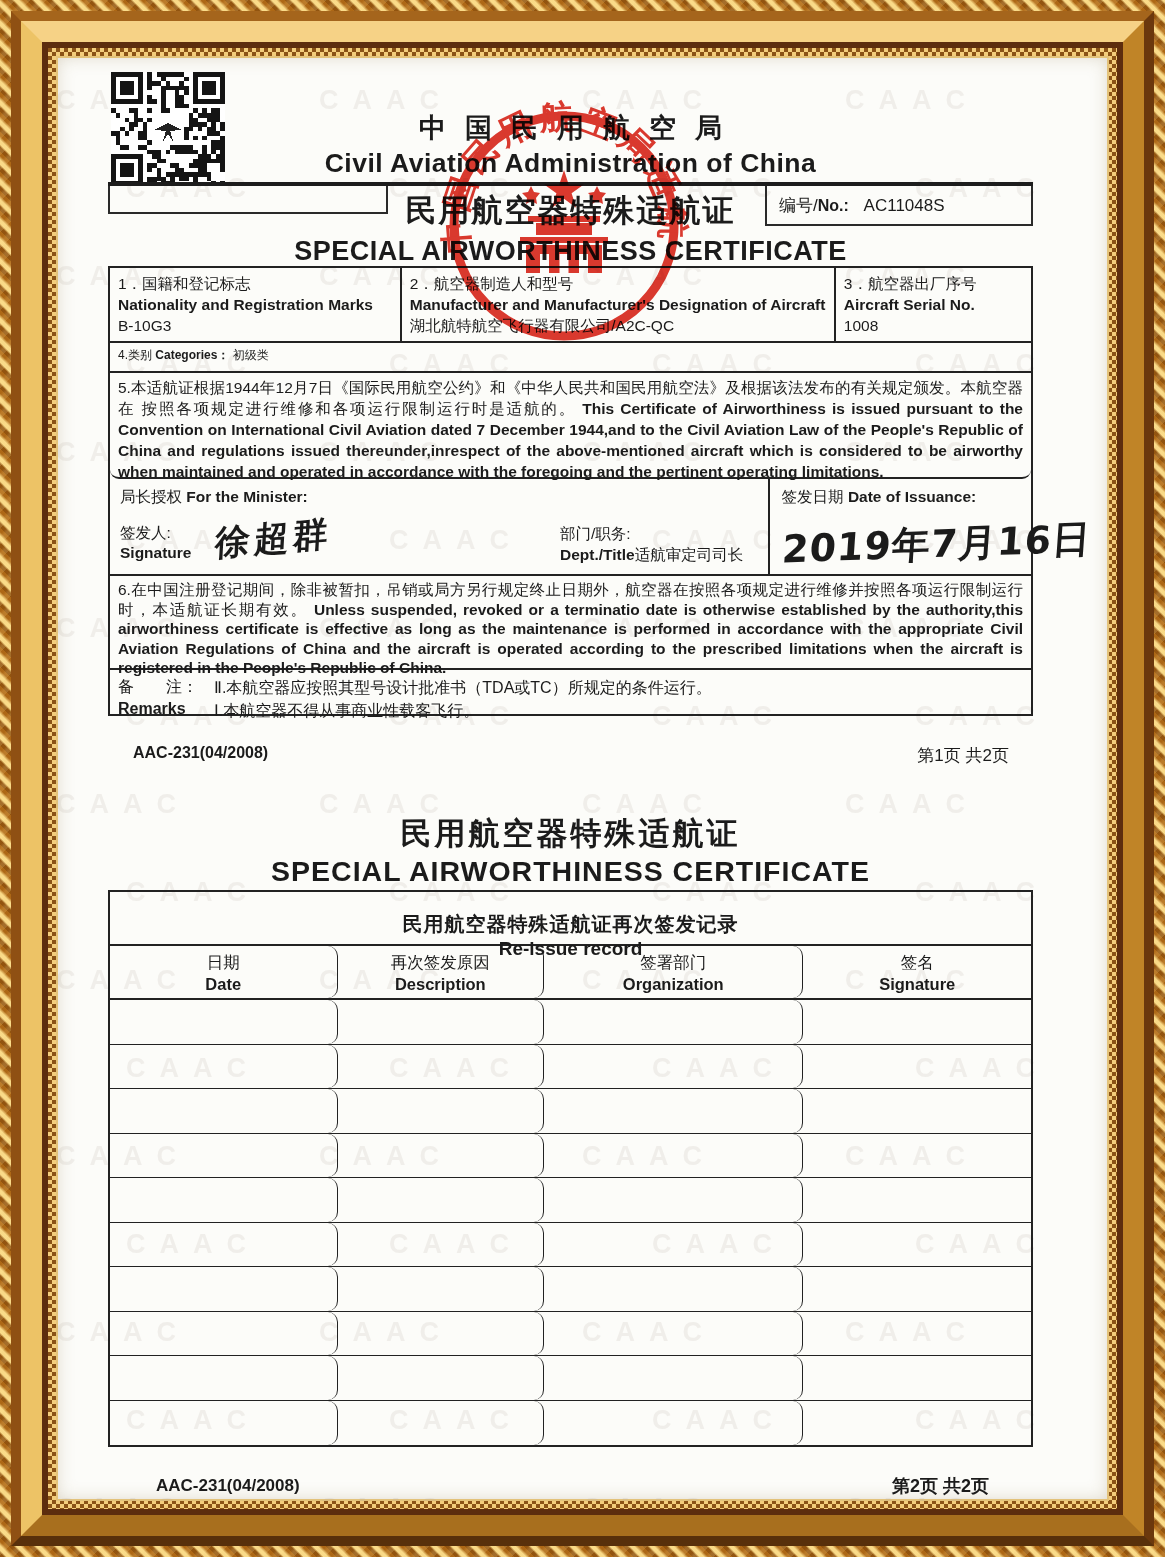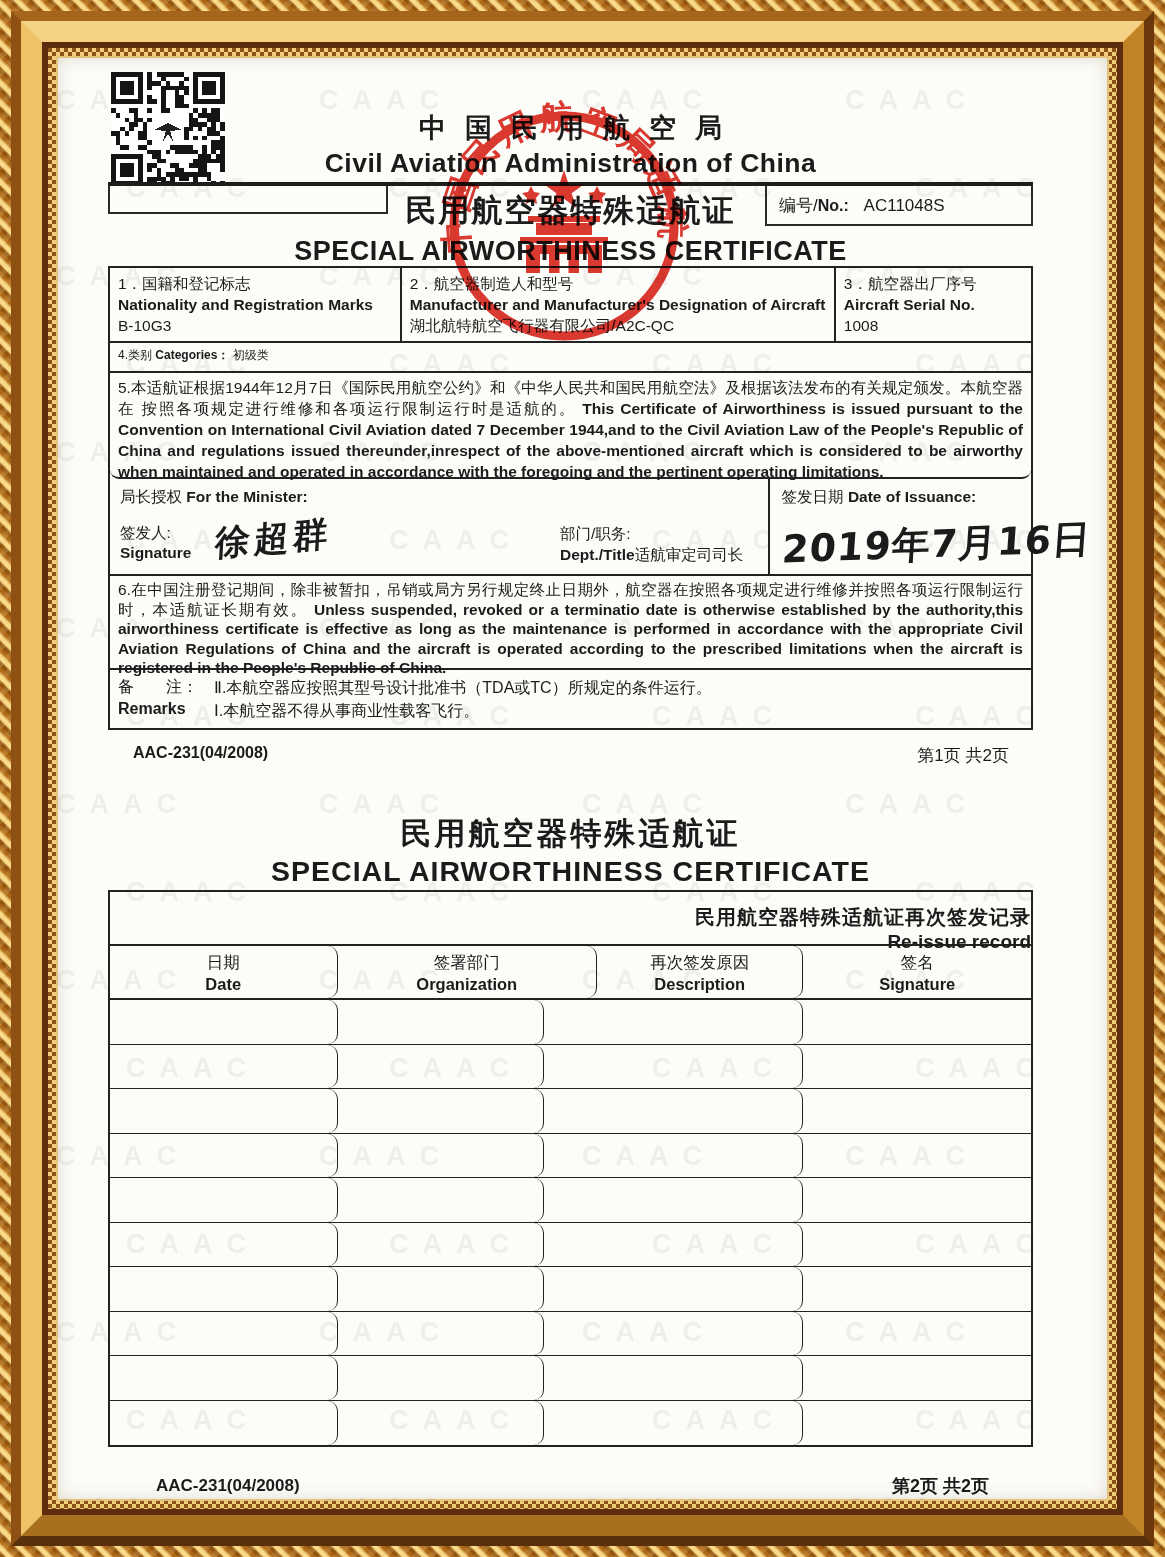--- a/index.html
+++ b/index.html
@@ -45,37 +45,37 @@
   .rowA > div{padding:5px 8px;font-size:15.5px;line-height:21px;}
   .cA1{width:293px;border-right:2px solid #222;}
   .cA2{width:436px;border-right:2px solid #222;}
   .cA3{width:196px;}
   .rowB{height:30px;border-bottom:2px solid #222;font-size:12px;padding:4px 8px;}
   .rowC{height:106px;border-bottom:2.5px solid #222;font-size:15.5px;line-height:21px;padding:4px 8px;text-align:justify;border-radius:9px;}
   .rowD{display:flex;height:97px;border-bottom:2.5px solid #222;}
   .cD1{width:661px;border-right:2px solid #222;position:relative;font-size:15.5px;}
   .cD2{width:262px;position:relative;font-size:15.5px;}
   .rowE{height:94px;border-bottom:2px solid #222;font-size:15.5px;line-height:19.5px;padding:4px 8px;text-align:justify;}
-  .rowF{display:flex;height:58px;padding:6px 8px;font-size:16px;}
+  .rowF{display:flex;height:44px;padding:6px 8px;font-size:16px;}
   .rF-label{width:96px;line-height:22px;}
   .rF-text{line-height:23px;}
   .minister{position:absolute;left:10px;top:8px;}
   .signer{position:absolute;left:10px;top:44px;line-height:20px;}
   .dept{position:absolute;left:450px;top:44px;line-height:21px;}
   .handwrite{font-family:"DejaVu Sans",sans-serif;font-weight:bold;}
   .sig-hand{position:absolute;left:105px;top:36px;font-size:35px;transform:rotate(-5deg) skewX(-8deg);letter-spacing:4px;}
   .issuance-label{position:absolute;left:12px;top:8px;}
   .date-hand{position:absolute;left:12px;top:40px;font-size:38px;transform:rotate(-2deg) skewX(-6deg);letter-spacing:1px;white-space:nowrap;}
   .foot1{top:688px;left:25px;font-size:16px;font-weight:bold;}
   .foot1r{top:688px;right:24px;font-size:17px;}
   
   .t2title-cn{top:757px;font-size:31px;font-weight:bold;letter-spacing:3px;}
   .t2title-en{top:799px;font-size:28.5px;font-weight:bold;letter-spacing:1px;}
   .t2{top:834px;left:0;width:925px;border:2.5px solid #222;}
-  .t2-head1{height:54px;border-bottom:2px solid #222;text-align:right;padding-top:12px;}
+  .t2-head1{height:54px;border-bottom:2px solid #222;text-align:center;padding-top:19px;}
   .t2-head1 .l1{font-size:20px;font-weight:bold;letter-spacing:1px;}
   .t2-head1 .l2{font-size:19px;font-weight:bold;}
   .t2-cols{display:flex;height:54px;border-bottom:2px solid #222;text-align:center;}
   .t2-cols .col{padding-top:5px;font-size:16.5px;line-height:22px;}
   .t2-cols .col, .t2-row .cell{border-right:1.5px solid #222;border-radius:10px;}
   .t2-cols .col:last-child, .t2-row .cell:last-child{border-right:none;}
   .w1{width:228px;} .w2{width:207px;} .w3{width:260px;} .w4{width:228px;}
   .t2-row{display:flex;height:44.5px;border-bottom:1.5px solid #222;}
   .t2-row:last-child{border-bottom:none;}
   .foot2{top:1420px;left:48px;font-size:17px;font-weight:bold;}
@@ -401,27 +401,27 @@
       <div class="abs t2">
         <div class="t2-head1">
           <div class="l1">民用航空器特殊适航证再次签发记录</div>
           <div class="l2">Re-issue record</div>
         </div>
         <div class="t2-cols">
             <div class="col w1">
               <div>日期</div>
               <div class="en">Date</div>
             </div>
+            <div class="col w2">
+              <div>再次签发原因</div>
+              <div class="en">Description</div>
+            </div>
             <div class="col w3">
               <div>签署部门</div>
               <div class="en">Organization</div>
-            </div>
-            <div class="col w2">
-              <div>再次签发原因</div>
-              <div class="en">Description</div>
             </div>
             <div class="col w4">
               <div>签名</div>
               <div class="en">Signature</div>
             </div>
           </div>
         <div>
             <div class="t2-row">
               <div class="cell w1"></div>
               <div class="cell w2"></div>

